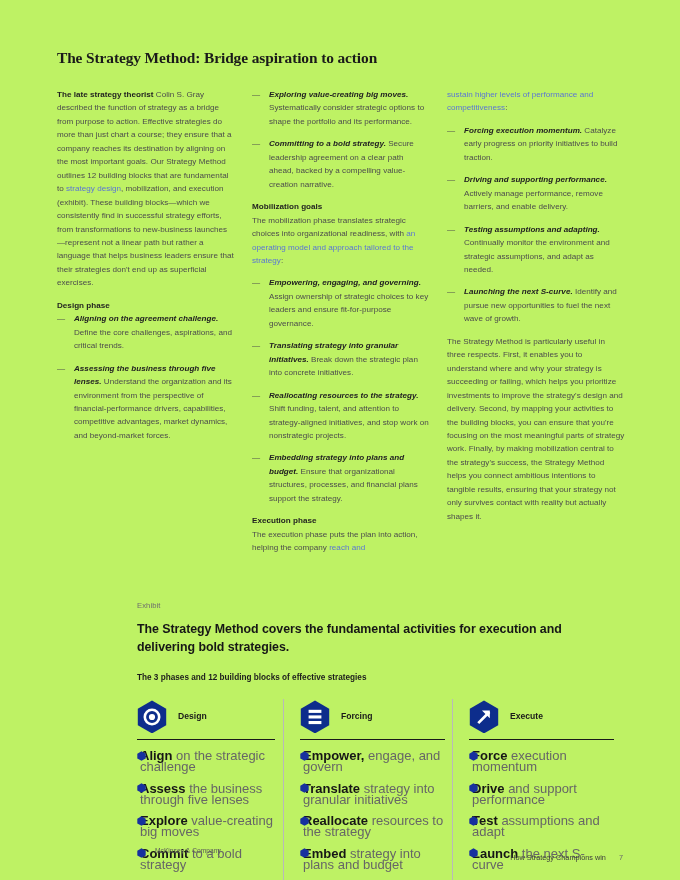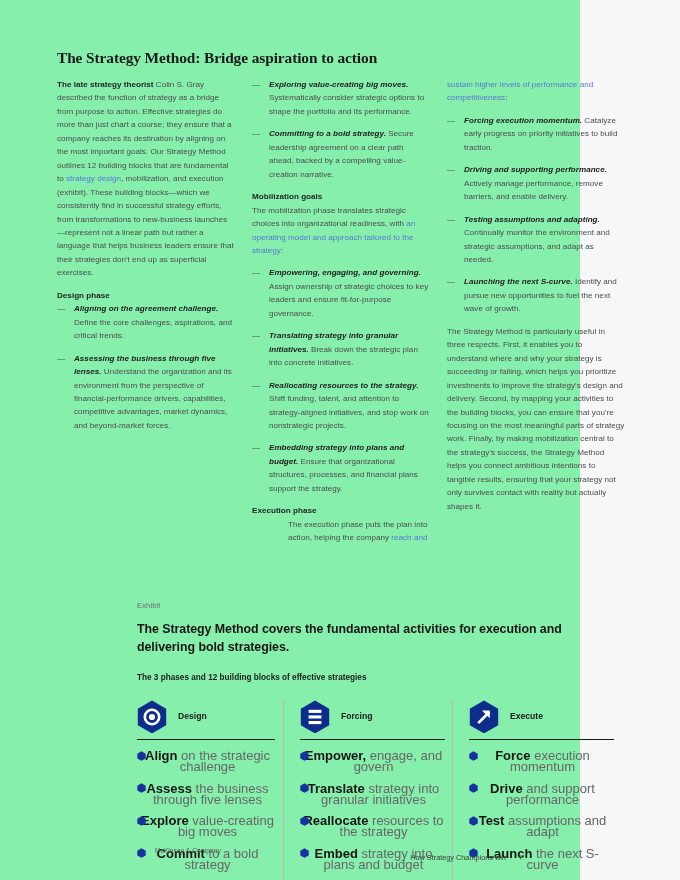--- a/index.html
+++ b/index.html
@@ -10,23 +10,23 @@
     width: 680px;
     height: 880px;
     background: #f7f7f7;
     font-family: "Liberation Sans", sans-serif;
     color: #4a4a4a;
     overflow: hidden;
     position: relative;
   }
   .page {
     position: relative;
-    width: 580px;
+    width: 680px;
     height: 880px;
-    background: #86efac;
+    background: #bef264;
     box-sizing: border-box;
   }
 
   
   .article-title {
     position: absolute;
     left: 57px;
     top: 38px;
     width: 560px;
     font-family: "Liberation Serif", serif;
@@ -34,38 +34,37 @@
     font-size: 15.4px;
     line-height: 20px;
     color: #1a1a1a;
     letter-spacing: -0.1px;
   }
 
   
   .columns {
     position: absolute;
     left: 57px;
-    top: 78px;
+    top: 88px;
     width: 568px;
     display: flex;
     gap: 17px;
   }
   .col {
     width: 178px;
     font-size: 8.1px;
     line-height: 13.45px;
     color: #4c4c4c;
     letter-spacing: 0.01px;
   }
   .col p {
     margin: 0 0 9px 0;
   }
   .col p.tight {
     margin-bottom: 0;
-    margin-left: 36px;
   }
   .col .lead {
     font-weight: bold;
     color: #1f1f1f;
   }
   .col h3 {
     margin: 0 0 0 0;
     font-size: 8.1px;
     line-height: 13.45px;
     font-weight: bold;
@@ -121,21 +120,20 @@
     font-size: 8.2px;
     font-weight: bold;
     color: #1c1c1c;
     margin-bottom: 17px;
     letter-spacing: 0.01px;
   }
 
   .phases {
     display: flex;
     position: relative;
-    text-align: center;
   }
   .phase {
     width: 153px;
     padding-right: 8px;
     box-sizing: border-box;
     position: relative;
   }
   .phase + .phase {
     border-left: 1px solid #b9b9b9;
     padding-left: 16px;

